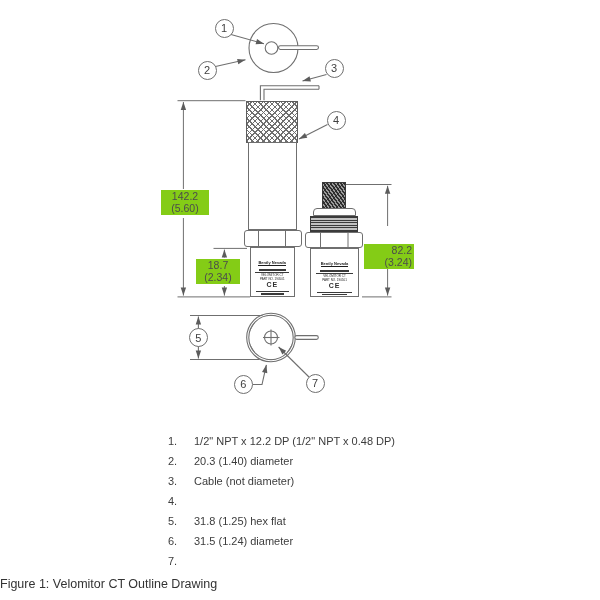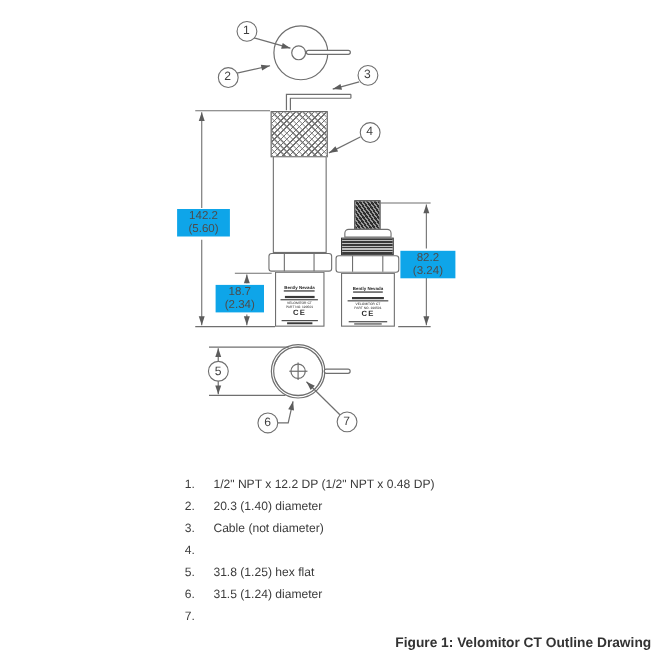--- a/index.html
+++ b/index.html
@@ -26,38 +26,38 @@
   }
   .cap{border-radius:4px 4px 0 0;}
 
   
   .bubble{position:absolute;width:19px;height:19px;border:1.2px solid #6f6f6f;border-radius:50%;
           background:#fff;color:#3f3f3f;font-size:11px;display:flex;align-items:center;
           justify-content:center;box-sizing:border-box;z-index:5;}
 
   
   .dimtext{position:absolute;color:#4c4c4c;font-size:10.5px;line-height:11.5px;
-           text-align:center;background:#0ea5e9;z-index:4;padding:1px 2px;}
+           text-align:center;background:#84cc16;z-index:4;padding:1px 2px;}
 
   
   .plabel{position:absolute;box-sizing:border-box;padding:2px 2px 0 2px;text-align:center;
           color:#1d1d1d;overflow:hidden;z-index:3;}
   .plabel .brand{font-size:4px;font-weight:bold;letter-spacing:0;line-height:5px;
                  border-bottom:0.8px solid #1d1d1d;display:inline-block;}
   .plabel .micro{font-size:3px;line-height:3.5px;color:#222;}
   .plabel .bar{height:1.4px;background:#3a3a3a;margin:1.2px auto;}
   .plabel .ce{font-size:7px;line-height:8px;color:#2f2f2f;letter-spacing:1px;font-weight:bold;}
 
   
   .legend{position:absolute;left:168px;top:435px;color:#3c3c3c;font-size:11px;}
   .legend .row{display:flex;height:20px;align-items:flex-start;}
   .legend .num{width:26px;}
   .legend .txt{white-space:nowrap;}
-  .caption{position:absolute;left:0;top:577px;width:592px;text-align:right;
-           color:#333;font-size:12.5px;font-weight:bold;}
+  .caption{position:absolute;left:0;top:577px;width:592px;text-align:left;
+           color:#333;font-size:12.5px;font-weight:normal;}
 </style>
 </head>
 <body>
 
 <div class="canvas">
 
   <div class="part crosshatch abs" style="left:246px;top:100.5px;width:51.5px;height:42.5px;"></div>
 
   <div class="part abs" style="left:248px;top:142px;width:49px;height:88px;"></div>
 
@@ -180,21 +180,21 @@
   <div class="bubble" style="left:305.5px;top:373.8px;">7</div>
 
   <div class="dimtext" style="left:161px;top:190px;width:44px;">
     <div>142.2</div>
     <div>(5.60)</div>
   </div>
   <div class="dimtext" style="left:196px;top:259px;width:40px;">
     <div>18.7</div>
     <div>(2.34)</div>
   </div>
-  <div class="dimtext" style="left:364px;top:228px;width:46px;">
+  <div class="dimtext" style="left:364px;top:244px;width:46px;text-align:right;">
     <div>82.2</div>
     <div>(3.24)</div>
   </div>
 
   <div class="legend">
     <div class="row">
       <span class="num">1.</span>
       <span class="txt">1/2" NPT x 12.2 DP (1/2" NPT x 0.48 DP)</span>
     </div>
     <div class="row">

